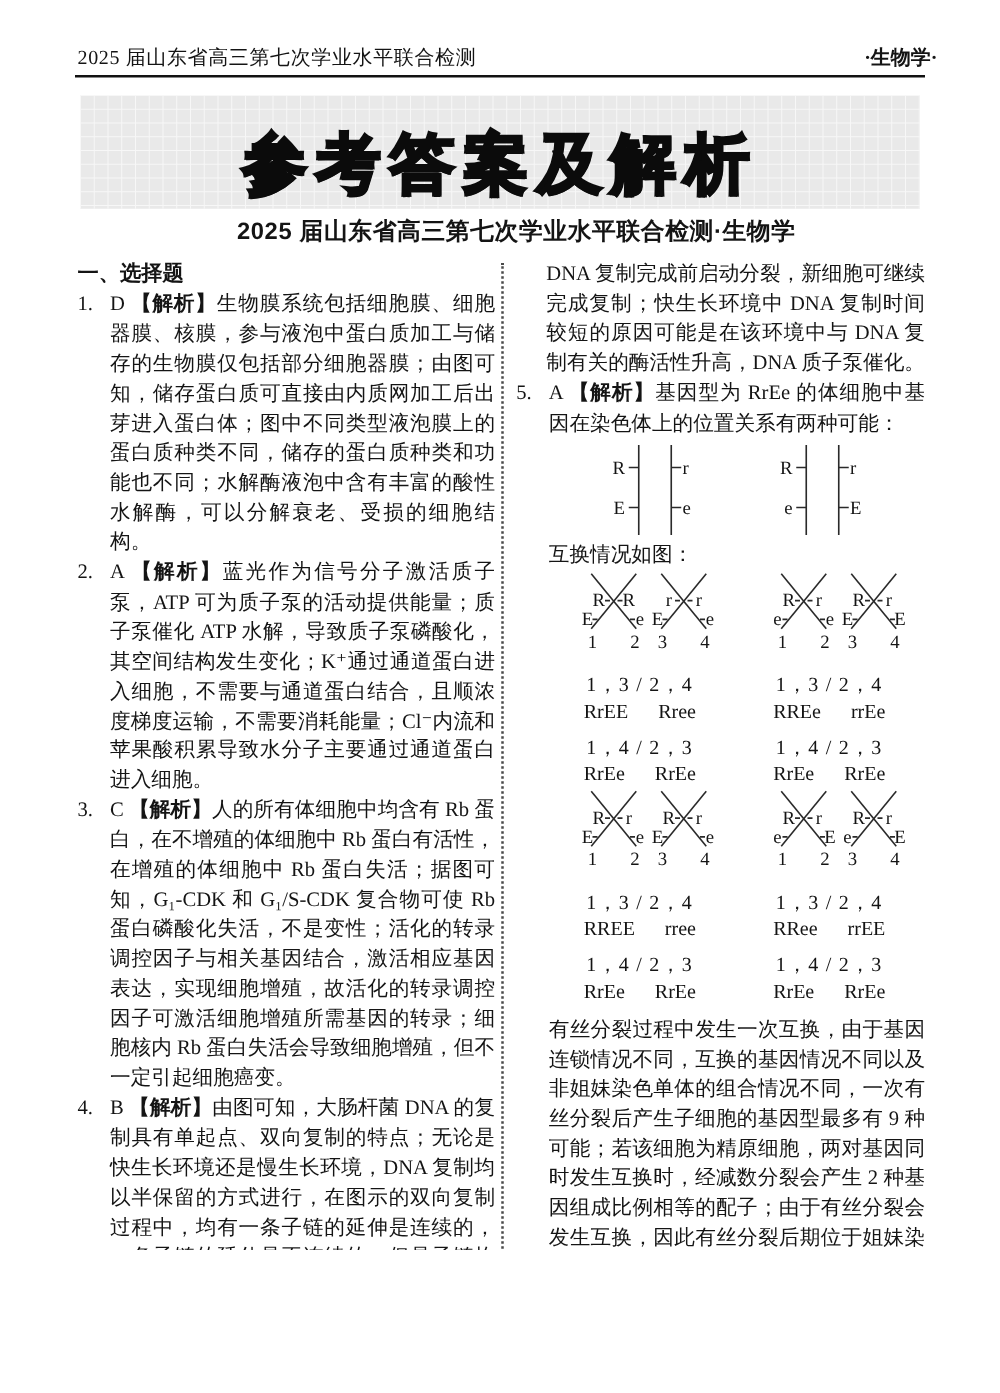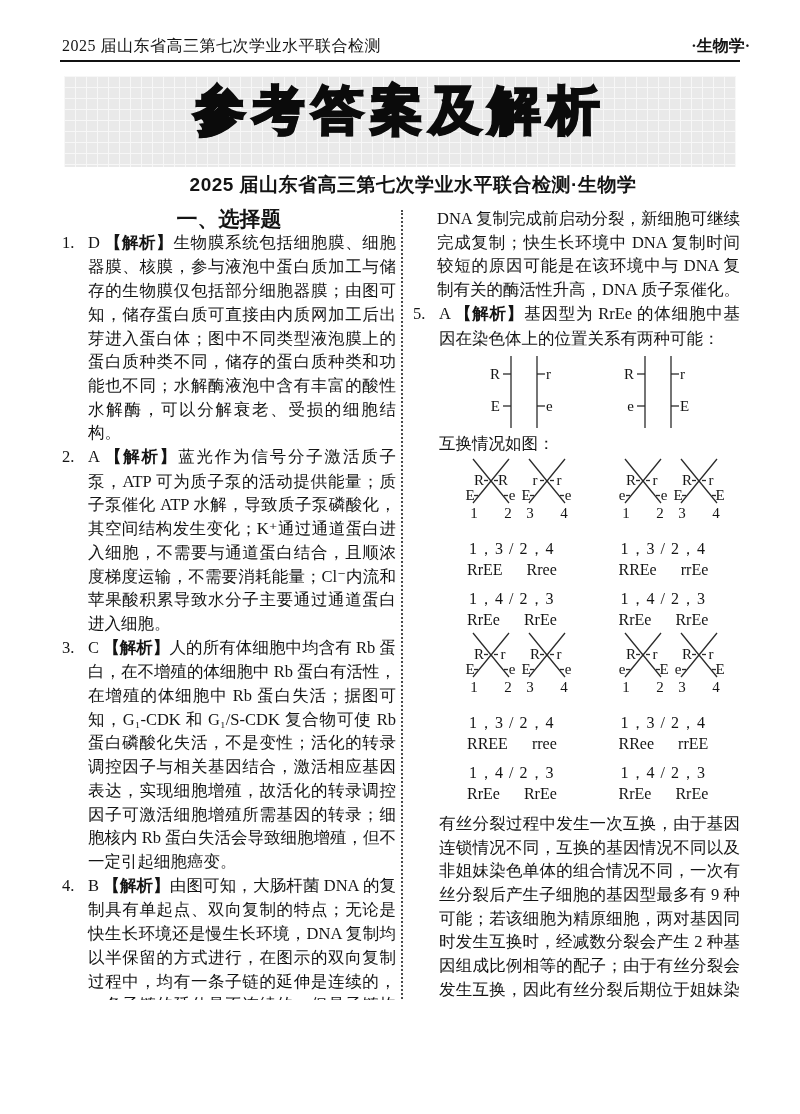--- a/index.html
+++ b/index.html
@@ -8,36 +8,36 @@
   
   .hdr-left{position:absolute;left:62px;top:36px;font-size:16px;letter-spacing:.5px;}
   .hdr-right{position:absolute;right:50px;top:36px;font-size:16px;font-weight:bold;}
   .hdr-rule{position:absolute;left:60px;top:60px;width:680px;height:2px;background:#111;}
   
   .banner{position:absolute;left:64px;top:76px;width:672px;height:91px;
           background-color:#e9e9e9;
           background-image:linear-gradient(#f7f7f7 1px,transparent 1px),
                            linear-gradient(90deg,#f7f7f7 1px,transparent 1px);
           background-size:11px 11px;
-          display:flex;align-items:flex-start;justify-content:center;}
+          display:flex;align-items:flex-end;justify-content:center;}
   .banner-title{font-family:"Liberation Sans","DejaVu Sans",sans-serif;
           font-size:52px;font-weight:bold;color:#0b0b0b;letter-spacing:7px;
           -webkit-text-stroke:2.6px #0b0b0b;text-shadow:0 1px 0 #0b0b0b,1px 0 0 #0b0b0b;}
   
   .subtitle{position:absolute;left:74px;top:172px;width:678px;text-align:center;
           font-family:"Liberation Sans","DejaVu Sans",sans-serif;
           font-size:19px;font-weight:bold;letter-spacing:.5px;}
   
   .col{position:absolute;top:207px;font-size:16.5px;line-height:23.7px;text-align:justify;}
   .col-left{left:62px;width:334px;}
   .col-right{left:413px;width:327px;}
   .col-divider{position:absolute;left:401px;top:210px;height:828px;width:0;
           border-left:2px dotted #4a4a4a;}
   .section-title{font-family:"Liberation Sans","DejaVu Sans",sans-serif;
-          font-weight:bold;font-size:21px;text-align:center;}
+          font-weight:bold;font-size:17px;text-align:left;}
   .item{text-indent:-26px;padding-left:26px;}
   .item .num{display:inline-block;width:26px;text-indent:0;}
   .tag{font-family:Liberation Mono, monospace;font-weight:bold;}
   .cont{padding-left:24px;}
   .item .blk{text-indent:0;}
   
   .pairs-wrap{display:flex;gap:56px;margin:4px 0 0 44px;}
   .fig-label{margin-top:2px;}
   .xrow{display:flex;gap:24px;margin:2px 0 0 22px;}
   .xgroup{width:136px;}

